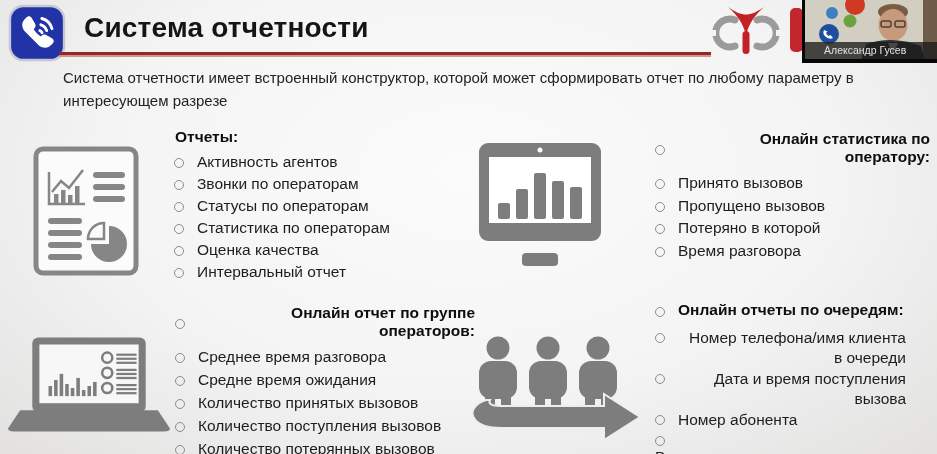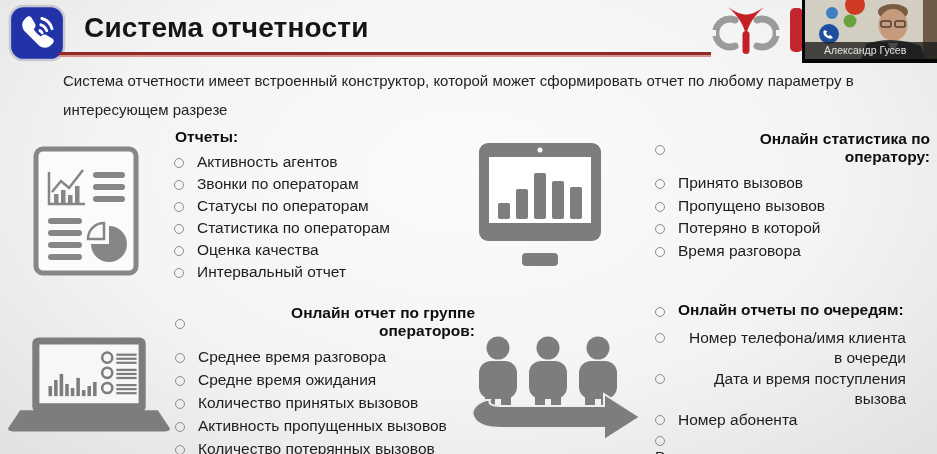--- a/index.html
+++ b/index.html
@@ -31,21 +31,21 @@
   }
   .webcam svg{position:absolute;left:0;top:0;}
   .cam-name{
     position:absolute;left:0;right:0;bottom:0;height:17px;
     background:rgba(28,28,28,.78);color:#e3e3e3;
     font-size:10.5px;line-height:17px;padding-left:19px;
   }
   
   .intro{
     position:absolute;left:63px;top:66px;width:800px;margin:0;
-    font-size:15px;line-height:29px;color:#232323;
+    font-size:15px;line-height:23px;color:#232323;
   }
   
   .pic{position:absolute;}
   .pic-report {left:33px; top:145px;}
   .pic-monitor{left:477px;top:141px;}
   .pic-laptop {left:8px;  top:333px;}
   .pic-queue  {left:464px;top:329px;}
   
   .sec{position:absolute;color:#1d1d1d;text-align:right;}
   .sec-title{display:flex;align-items:center;font-weight:bold;font-size:15.5px;color:#0e0e0e;}
@@ -291,21 +291,21 @@
         <li>
           <span class="bullet"></span>
           <span class="item-text">Средне время ожидания</span>
         </li>
         <li>
           <span class="bullet"></span>
           <span class="item-text">Количество принятых вызовов</span>
         </li>
         <li>
           <span class="bullet"></span>
-          <span class="item-text">Активность пропущенных вызовов</span>
+          <span class="item-text">Количество поступления вызовов</span>
         </li>
         <li>
           <span class="bullet"></span>
           <span class="item-text">Количество потерянных вызовов</span>
         </li>
       </ul>
   </section>
 
   <section class="sec sec4">
     <div class="sec-title">

